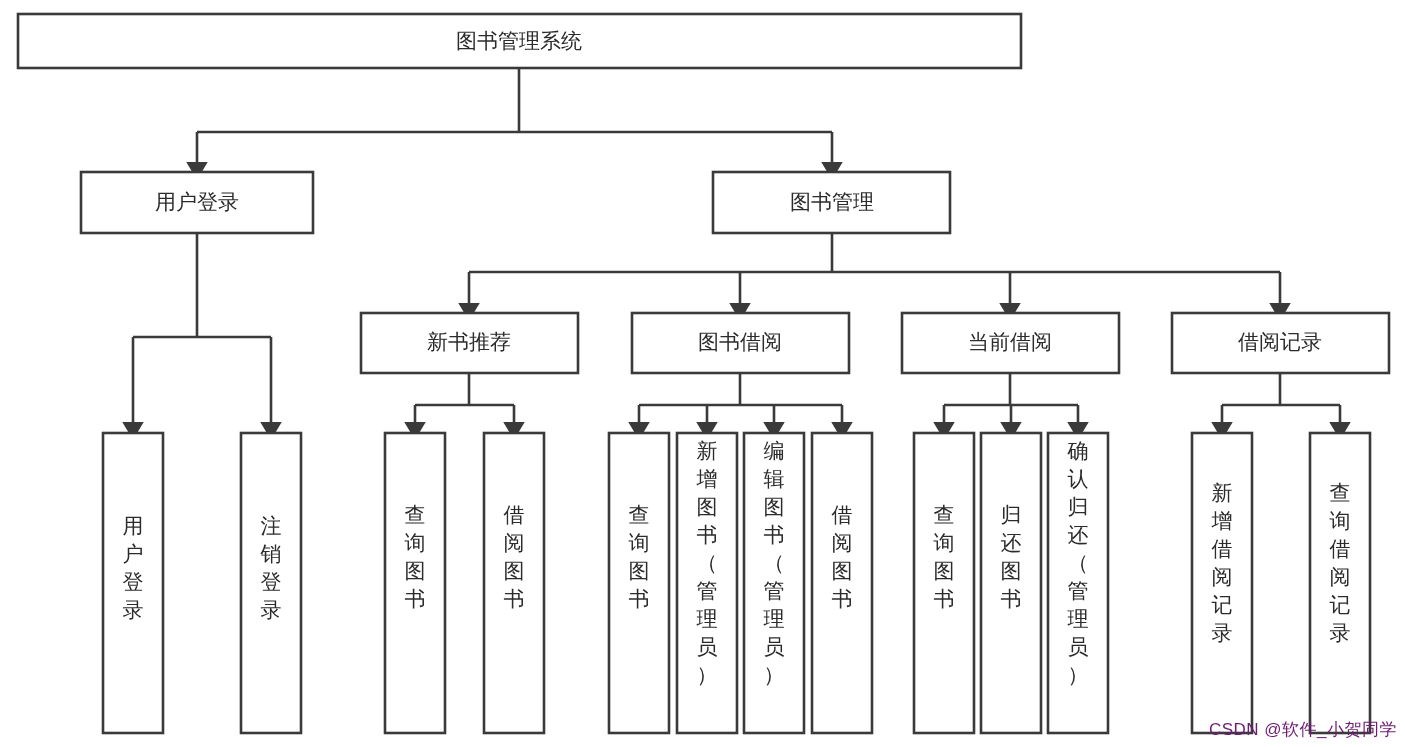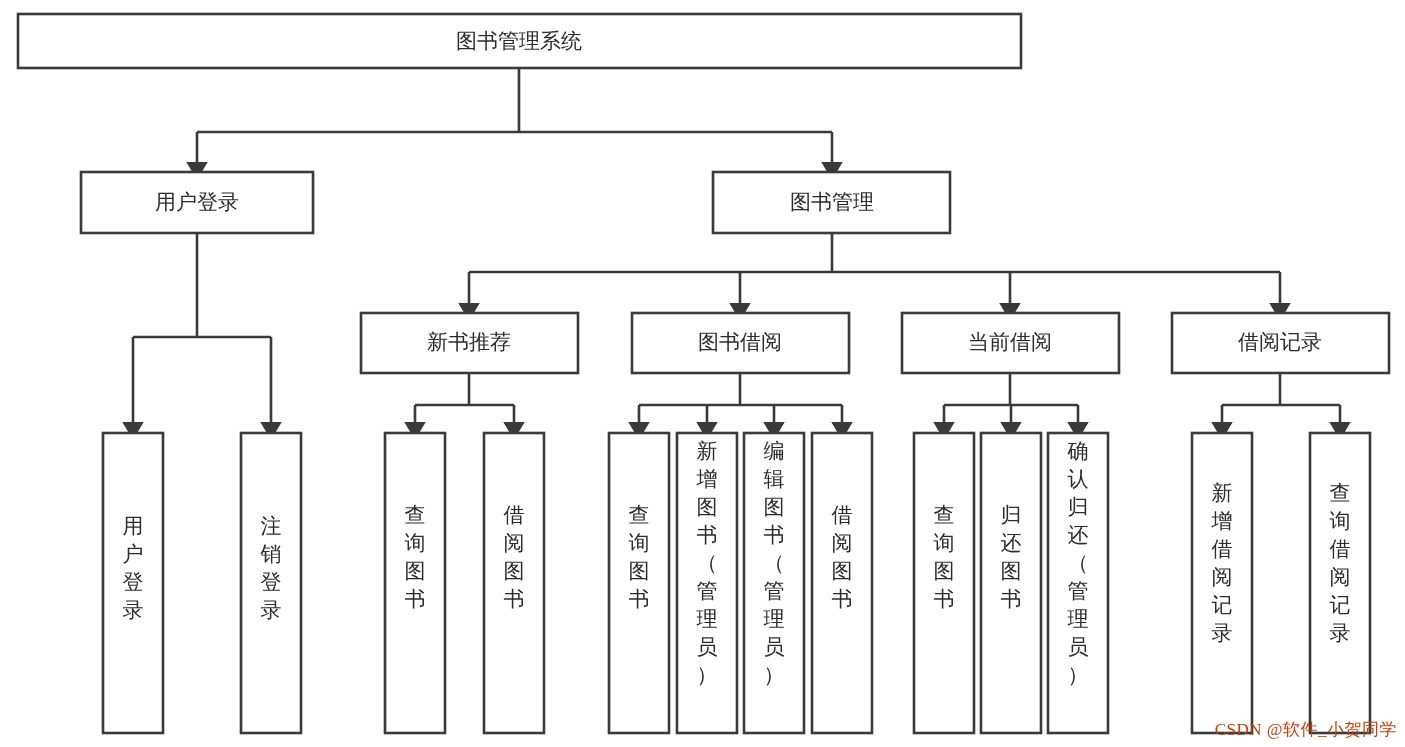--- a/index.html
+++ b/index.html
@@ -46,23 +46,23 @@
   .node-label-v {
     font-family: "DejaVu Sans", "Liberation Sans", sans-serif;
     fill: #2b2b2b;
     font-size: 21px;
     text-anchor: middle;
   }
   .watermark {
     position: absolute;
     right: 8px;
     bottom: 6px;
-    font-family: Liberation Serif, serif;
+    font-family: Liberation Sans, sans-serif;
     font-size: 17px;
-    color: #c2410c;
+    color: #701a75;
     letter-spacing: 0.5px;
     white-space: nowrap;
     user-select: none;
   }
 </style>
 </head>
 <body>
 
 <div id="diagram-root">
 

